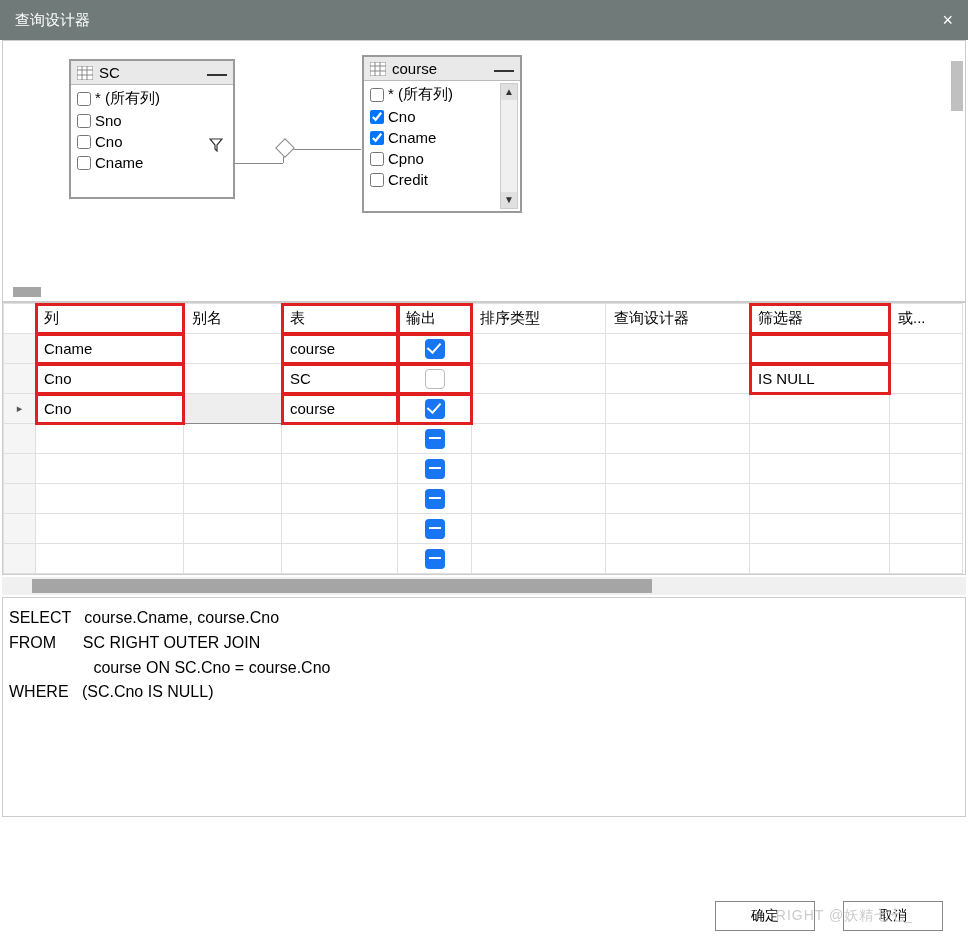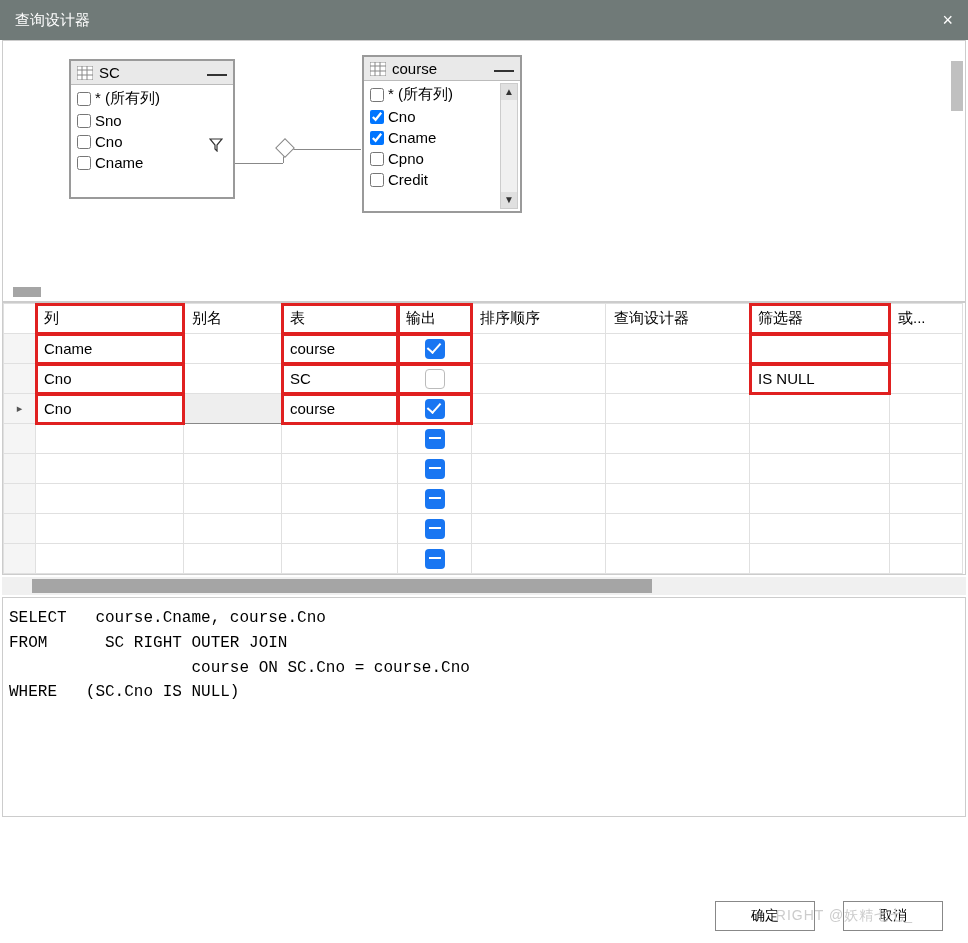--- a/index.html
+++ b/index.html
@@ -43,21 +43,21 @@
 .chk.off { background: #fff; border: 1px solid #bbb; }
 .chk.minus { background: #1976f2; }
 .chk.minus::after { content: ""; position: absolute; left: 4px; right: 4px; top: 8px; height: 2px; background: #fff; }
 td.center { text-align: center !important; }
 .red-box { outline: 3px solid #e02020; outline-offset: -2px; }
 .active-cell { background: #eee; border: 1px solid #888 !important; }
 
 .grid-scroll { height: 18px; background: #f0f0f0; position: relative; margin: 2px 2px 0 2px; }
 .grid-scroll .thumb { position: absolute; left: 30px; width: 620px; top: 2px; bottom: 2px; background: #a5a5a5; }
 
-.sql-pane { margin: 2px; border: 1px solid #ccc; height: 220px; padding: 8px 6px; font-size: 16px; font-family: Liberation Mono, monospace; white-space: pre; line-height: 1.55; }
+.sql-pane { margin: 2px; border: 1px solid #ccc; height: 220px; padding: 8px 6px; font-size: 16px; font-family: Liberation Sans, sans-serif; white-space: pre; line-height: 1.55; }
 
 .button-row { position: absolute; right: 25px; bottom: 12px; display: flex; gap: 28px; }
 .btn { width: 100px; height: 30px; border: 1px solid #888; background: #fff; font-size: 14px; cursor: pointer; }
 
 .watermark { position: absolute; right: 55px; bottom: 18px; color: #ccc; font-size: 14px; pointer-events: none; letter-spacing: 1px; }
 </style>
 </head>
 <body>
 
 <div class="titlebar">
@@ -168,21 +168,21 @@
         <col style="width:140px">
         <col>
       </colgroup>
 <tbody>
         <tr class="hdr-row">
   <th class="rowhdr"></th>
   <th class="red-box">列</th>
   <th>别名</th>
   <th class="red-box">表</th>
   <th class="red-box">输出</th>
-  <th>排序顺序</th>
+  <th>排序类型</th>
   <th>查询设计器</th>
   <th class="red-box">筛选器</th>
   <th>或...</th>
 </tr>
 </tbody>
       <tbody id="grid-rows">
         <tr>
           <td class="rowhdr"></td>
           <td class="red-box">Cname</td>
           <td class=""></td>

